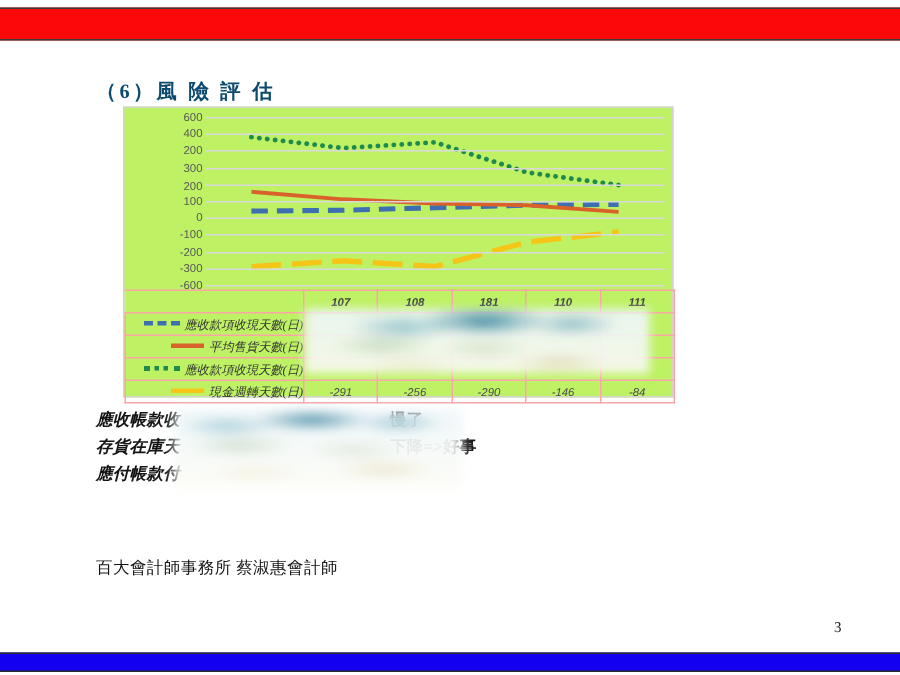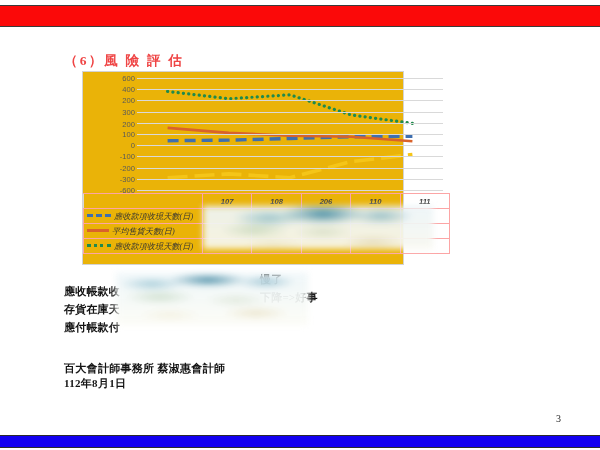--- a/index.html
+++ b/index.html
@@ -33,31 +33,31 @@
     border-bottom: 1px solid #2b2b2b;
   }
 
   
   .slide-title {
     position: absolute;
     left: 64px; top: 52px;
     font-size: 13.5px;
     font-weight: bold;
     letter-spacing: 2.2px;
-    color: #ef4444;
+    color: #0c4a6e;
     white-space: nowrap;
   }
 
   
   .chart-frame {
     position: absolute;
     left: 82px; top: 71px;
-    width: 322px; height: 194px;
+    width: 367px; height: 194px;
     border: 1px solid #d3d3d3;
-    background: #eab308;
+    background: #bef264;
     box-sizing: border-box;
   }
 
   
   .plot-wrap {
     position: absolute;
     left: 0; top: 0;
     width: 367px; height: 121px;
   }
   .y-axis {
@@ -112,21 +112,21 @@
     height: 14px;
     font-family: "Liberation Sans", sans-serif;
     font-size: 7.6px;
     color: #4a4a4a;
     text-align: center;
     vertical-align: middle;
     font-weight: normal;
     font-style: italic;
   }
   table.dt td.legend-cell {
-    text-align: left;
+    text-align: right;
     padding-left: 3px;
     white-space: nowrap;
     font-family: "Liberation Serif", serif;
     font-size: 8.2px;
     color: #333333;
   }
   table.dt tr.head-row td {
     font-weight: bold;
     color: #3f3f3f;
     border-left-color: #d9d9d9;
@@ -180,21 +180,21 @@
   }
   .c-line {
     position: absolute;
     height: 18px;
     font-size: 11px;
     font-weight: bold;
     color: #141414;
     white-space: nowrap;
     letter-spacing: 0.2px;
   }
-  .c-line .frag-left { position: absolute; left: 0; top: 12px; }
+  .c-line .frag-left { position: absolute; left: 0; top: 0; font-style: italic; }
   .c-line .frag-right { position: absolute; top: 0; }
   .redact-text {
     position: absolute;
     left: 52px; top: 1px;
     width: 192px; height: 52px;
     pointer-events: none;
     background:
       radial-gradient(ellipse 56px 9px at 92px 7px, rgba(22,108,140,0.80), rgba(22,108,140,0) 72%),
       radial-gradient(ellipse 46px 9px at 36px 11px, rgba(92,162,185,0.52), rgba(92,162,185,0) 74%),
       radial-gradient(ellipse 40px 8px at 150px 9px, rgba(40,125,158,0.44), rgba(40,125,158,0) 76%),
@@ -202,23 +202,23 @@
       radial-gradient(ellipse 42px 8px at 120px 27px, rgba(175,195,155,0.32), rgba(175,195,155,0) 78%),
       radial-gradient(ellipse 44px 8px at 140px 40px, rgba(212,192,132,0.38), rgba(212,192,132,0) 78%),
       radial-gradient(ellipse 40px 8px at 54px 42px, rgba(230,220,178,0.32), rgba(230,220,178,0) 80%),
       linear-gradient(180deg, rgba(238,246,249,0.93), rgba(252,252,246,0.94));
     filter: blur(3.4px);
   }
 
   
   .footer {
     position: absolute;
-    left: 64px; top: 361px;
+    left: 64px; top: 372px;
     font-size: 11px;
-    font-weight: bold;
+    font-weight: normal;
     color: #141414;
     line-height: 15px;
     letter-spacing: 0.3px;
     white-space: nowrap;
   }
   .page-num {
     position: absolute;
     left: 556px; top: 413px;
     font-size: 10px;
     color: #1a1a1a;
@@ -269,21 +269,21 @@
       </div>
   </div>
 
   <div class="data-table">
     <table class="dt" id="dt">
       <tbody id="dt-body">
           <tr class="head-row">
             <td class="corner" style="width: 118px;"></td>
             <td>107</td>
             <td>108</td>
-            <td>206</td>
+            <td>181</td>
             <td>110</td>
             <td>111</td>
           </tr>
           <tr>
             <td class="legend-cell"><span class="swatch dash-blue"></span><span>應收款項收現天數(日)</span></td>
             <td></td>
             <td></td>
             <td></td>
             <td></td>
             <td></td>
@@ -296,20 +296,28 @@
             <td></td>
             <td></td>
           </tr>
           <tr>
             <td class="legend-cell"><span class="swatch dot-green"></span><span>應收款項收現天數(日)</span></td>
             <td></td>
             <td></td>
             <td></td>
             <td></td>
             <td></td>
+          </tr>
+          <tr>
+            <td class="legend-cell"><span class="swatch solid-yellow"></span><span>現金週轉天數(日)</span></td>
+            <td>-291</td>
+            <td>-256</td>
+            <td>-290</td>
+            <td>-146</td>
+            <td>-84</td>
           </tr>
         </tbody>
     </table>
   </div>
 
   <div class="redact-table"></div>
 </div>
 
 <div class="commentary" id="commentary">
     <div class="c-line" style="top: 36px;">
@@ -321,18 +329,17 @@
     </div>
     <div class="c-line" style="top: 0px;">
       <span class="frag-left">應收帳款收</span>
       <span class="frag-right" style="left: 196px;">慢了</span>
     </div>
   <div class="redact-text"></div>
 </div>
 
 <div class="footer">
   <div>百大會計師事務所  蔡淑惠會計師</div>
-  <div>112年8月1日</div>
 </div>
 
 <div class="page-num">3</div>
 
 <div class="bottom-bar"></div>
 
 </body></html>

